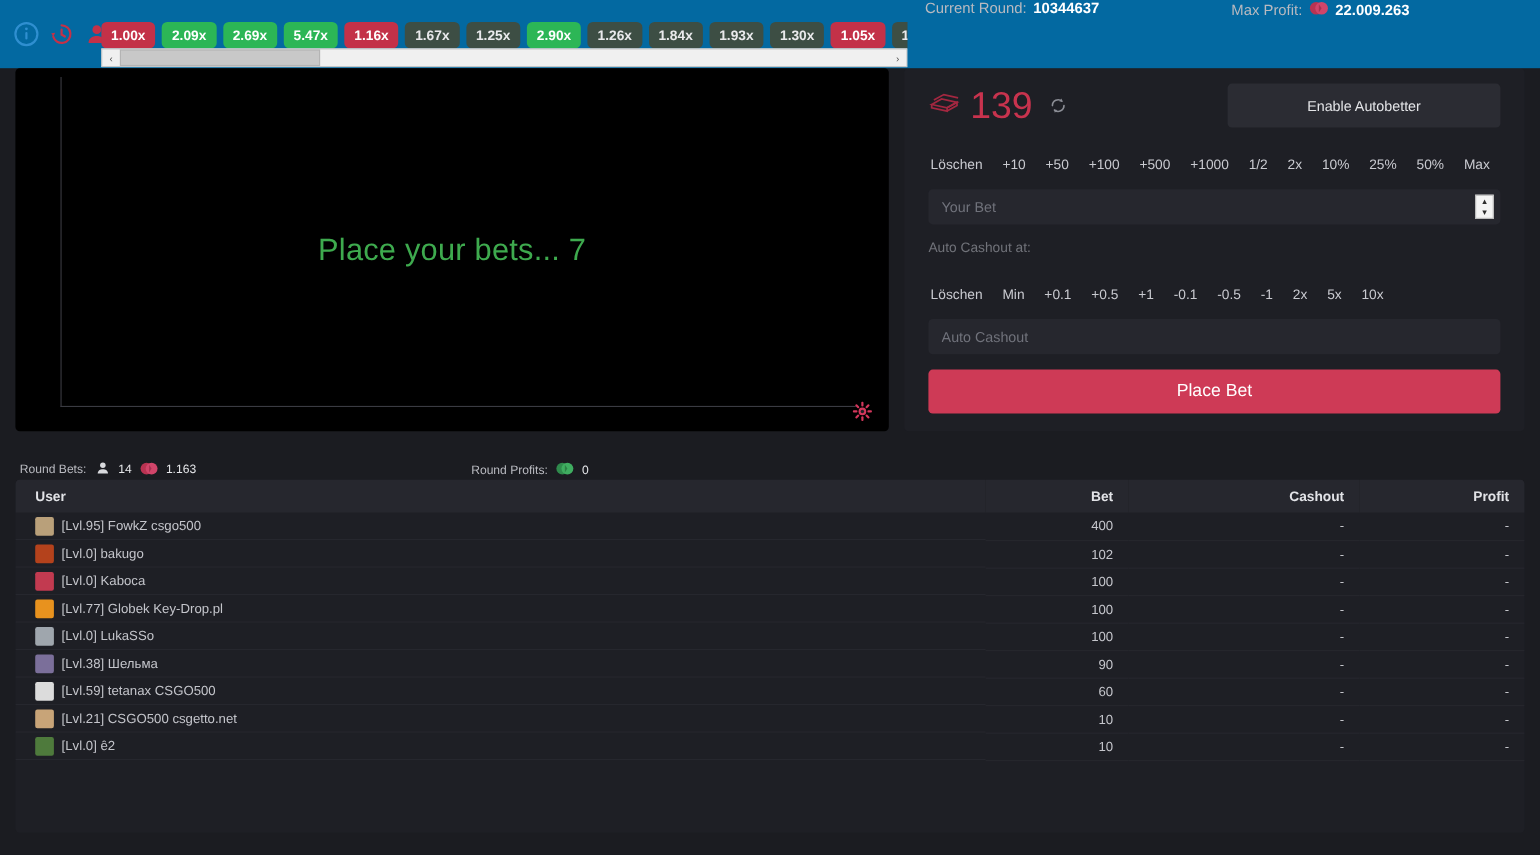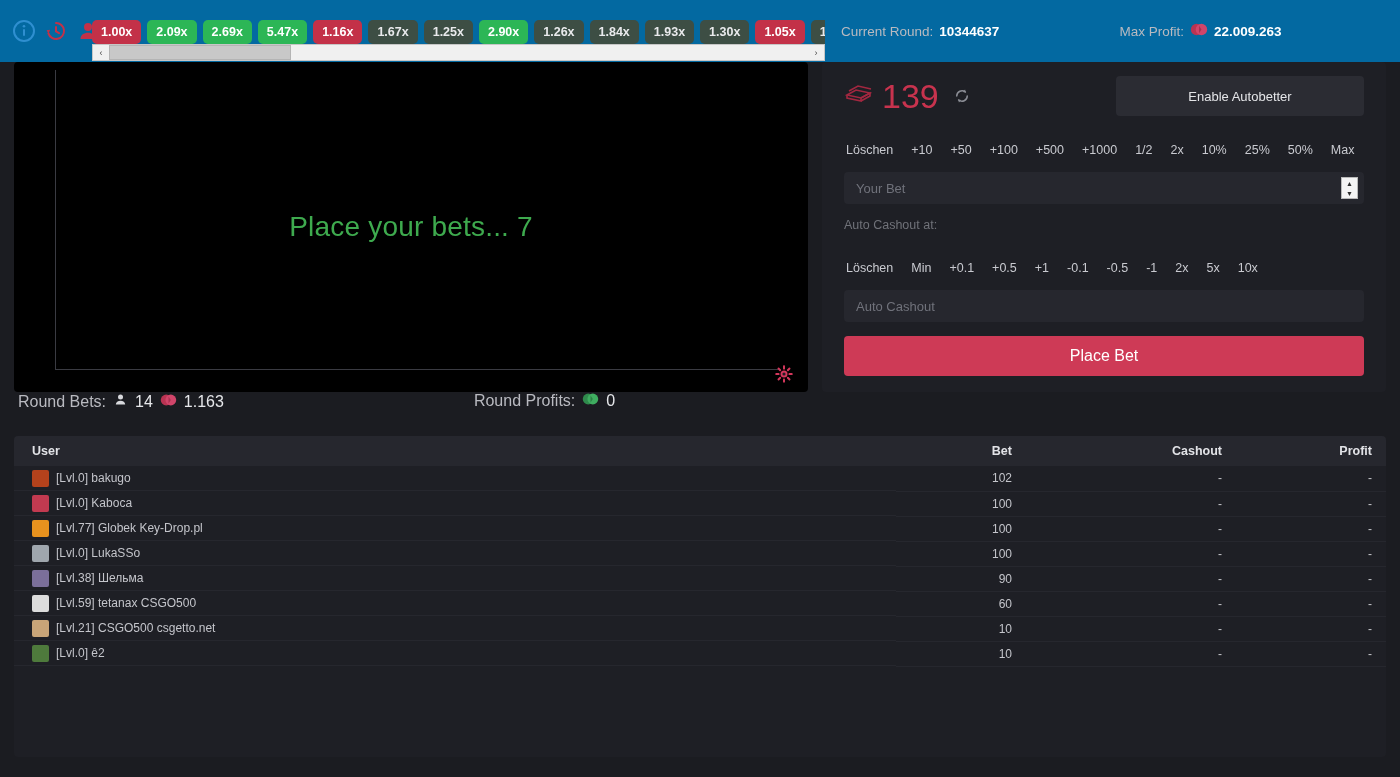--- a/index.html
+++ b/index.html
@@ -83,21 +83,21 @@
     width: 26%; height: 15px;
     background: #c8c8c8;
     border: 1px solid #b4b4b4;
     cursor: pointer;
   }
 
   .top-stats {
     width: 575px;
     height: 62px;
     display: flex;
-    align-items: center;
+    align-items: flex-start;
     padding-left: 16px;
     font-size: 13.5px;
     color: #b9bac0;
   }
   .top-stats .grp { display: flex; align-items: center; gap: 6px; }
   .top-stats .grp.round { margin-right: 120px; }
   .top-stats b { color: #ffffff; font-weight: bold; }
 
   
   .main {
@@ -214,23 +214,23 @@
     color: #ffffff;
     font-size: 16px;
     font-family: "Liberation Sans", sans-serif;
     cursor: pointer;
   }
 
   
   .summary {
     height: 44px;
     display: flex;
-    align-items: flex-start;
+    align-items: flex-end;
     padding: 0 18px;
-    font-size: 16px;
+    font-size: 11px;
     color: #b9bac0;
   }
   .summary .grp { display: flex; align-items: center; gap: 7px; }
   .summary .bets { margin-right: 250px; }
   .summary b { color: #e6e7ea; font-weight: normal; }
 
   
   .table-wrap {
     margin: 0 14px;
     background: #1e1f25;
@@ -486,20 +486,29 @@
       <tr>
         <th class="c-user">User</th>
         <th class="c-bet">Bet</th>
         <th class="c-cash">Cashout</th>
         <th class="c-prof">Profit</th>
       </tr>
     </thead>
     <tbody>
         <tr>
           <td class="c-user">
+            <span class="avatar" style="background: rgb(185, 160, 122);"></span>
+            <span>[Lvl.95] FowkZ csgo500</span>
+          </td>
+          <td class="c-bet">400</td>
+          <td class="c-cash">-</td>
+          <td class="c-prof">-</td>
+        </tr>
+        <tr>
+          <td class="c-user">
             <span class="avatar" style="background: rgb(180, 66, 28);"></span>
             <span>[Lvl.0] bakugo</span>
           </td>
           <td class="c-bet">102</td>
           <td class="c-cash">-</td>
           <td class="c-prof">-</td>
         </tr>
         <tr>
           <td class="c-user">
             <span class="avatar" style="background: rgb(194, 58, 80);"></span>

